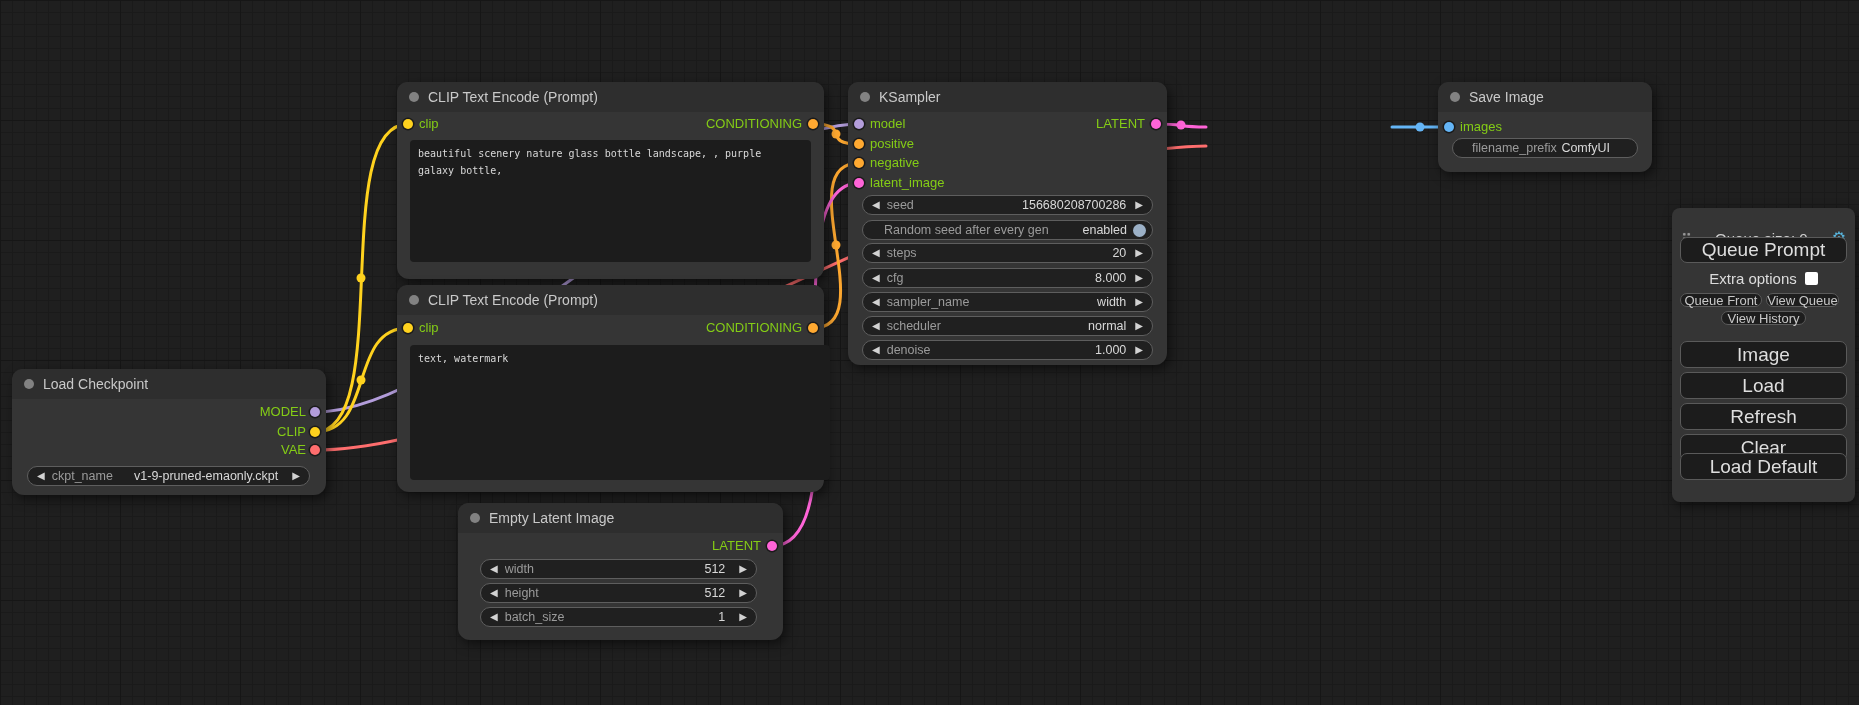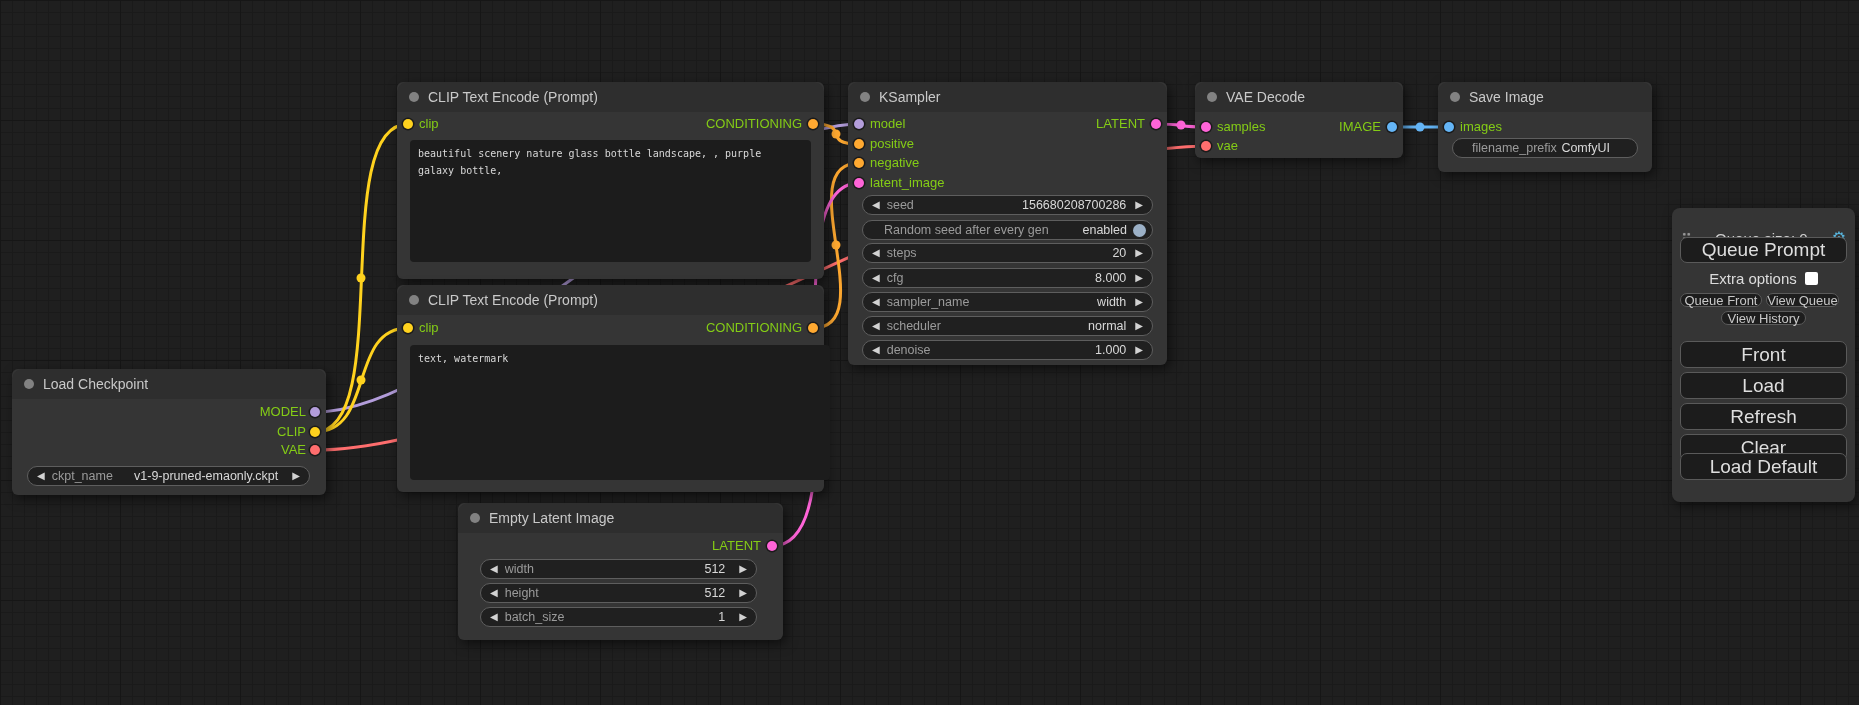--- a/index.html
+++ b/index.html
@@ -7,21 +7,21 @@
     font-family:"Liberation Sans",sans-serif;
     background-color:#1f1f1f;
     background-image:
       linear-gradient(#161616 1px,transparent 1px),
       linear-gradient(90deg,#161616 1px,transparent 1px),
       linear-gradient(#1a1a1a 1px,transparent 1px),
       linear-gradient(90deg,#1a1a1a 1px,transparent 1px);
     background-size:120px 120px,120px 120px,12px 12px,12px 12px;}
   .wires{position:absolute;left:0;top:0;z-index:1;}
   .wires path{fill:none;stroke-width:3;stroke-linecap:round;}
-  .node{position:absolute;background:#353535;border-radius:6px;z-index:2;
+  .node{position:absolute;background:#353535;border-radius:12px;z-index:2;
     box-shadow:3px 4px 12px rgba(0,0,0,.55);}
   .ntitle{height:30px;background:#2e2e2e;border-radius:10px 10px 0 0;display:flex;
     align-items:center;gap:9px;padding:0 12px;font-size:14px;color:#c9c9c9;white-space:nowrap;}
   .tdot{width:10px;height:10px;border-radius:50%;background:#828282;flex:0 0 auto;}
   .port{position:absolute;width:10px;height:10px;border-radius:50%;box-shadow:0 0 0 1.5px #1b1b1b;}
   .iolbl{position:absolute;height:20px;line-height:20px;font-size:13px;color:#84cc16;white-space:nowrap;}
   .out{text-align:right;}
   .widget{position:absolute;height:20px;background:#202020;border:1px solid #5e5e5e;
     border-radius:11px;display:flex;align-items:center;font-size:12.5px;padding:0 9px;
     box-sizing:border-box;white-space:nowrap;}
@@ -173,32 +173,20 @@
       <span class="arrow">▶</span>
     </div>
     <div class="widget" style="left:14px;top:258px;width:291px">
       <span class="arrow">◀</span>
       <span class="lbl">denoise</span>
       <span class="val">1.000</span>
       <span class="arrow">▶</span>
     </div>
   </div>
 
-  <div class="node" style="left:1195px;top:82px;width:208px;height:76px">
-    <div class="ntitle">
-      <span class="tdot"></span>
-      <span>VAE Decode</span>
-    </div>
-    <span class="port" style="left: 6px; top: 40px; background-color: rgb(255, 100, 216);"></span>
-    <div class="iolbl" style="left:22px;top:35px">samples</div>
-    <span class="port" style="left: 6px; top: 59px; background-color: rgb(255, 110, 110);"></span>
-    <div class="iolbl" style="left:22px;top:54px">vae</div>
-    <div class="iolbl out" style="right:22px;top:35px">IMAGE</div>
-    <span class="port" style="right: 6px; top: 40px; background-color: rgb(100, 181, 246);"></span>
-  </div>
 
   <div class="node" style="left:1438px;top:82px;width:214px;height:90px">
     <div class="ntitle">
       <span class="tdot"></span>
       <span>Save Image</span>
     </div>
     <span class="port" style="left: 6px; top: 40px; background-color: rgb(100, 181, 246);"></span>
     <div class="iolbl" style="left:22px;top:35px">images</div>
     <div class="widget" style="left:14px;top:56px;width:186px">
       <span class="lbl" style="margin-left:10px">filename_prefix</span>
@@ -240,20 +228,20 @@
       <span class="gear" style="color: rgb(88, 181, 221);">⚙</span>
     </div>
     <div class="qbtn" style="top:29px;height:26px;font-size:19px">Queue Prompt</div>
     <div class="extra">
       <span>Extra options</span>
       <span class="chk"></span>
     </div>
     <div class="pill" style="left:8px;top:85px;width:82px">Queue Front</div>
     <div class="pill" style="left:94px;top:85px;width:73px">View Queue</div>
     <div class="pill" style="left:49px;top:103px;width:85px">View History</div>
-    <div class="qbtn big" style="top:133px">Front</div>
+    <div class="qbtn big" style="top:133px">Image</div>
     <div class="qbtn big" style="top:164px">Load</div>
     <div class="qbtn big" style="top:195px">Refresh</div>
     <div class="qbtn big" style="top:226px">Clear</div>
     <div class="qbtn big" style="top:245px">Load Default</div>
   </div>
 
 </div>
 
 </body></html>

